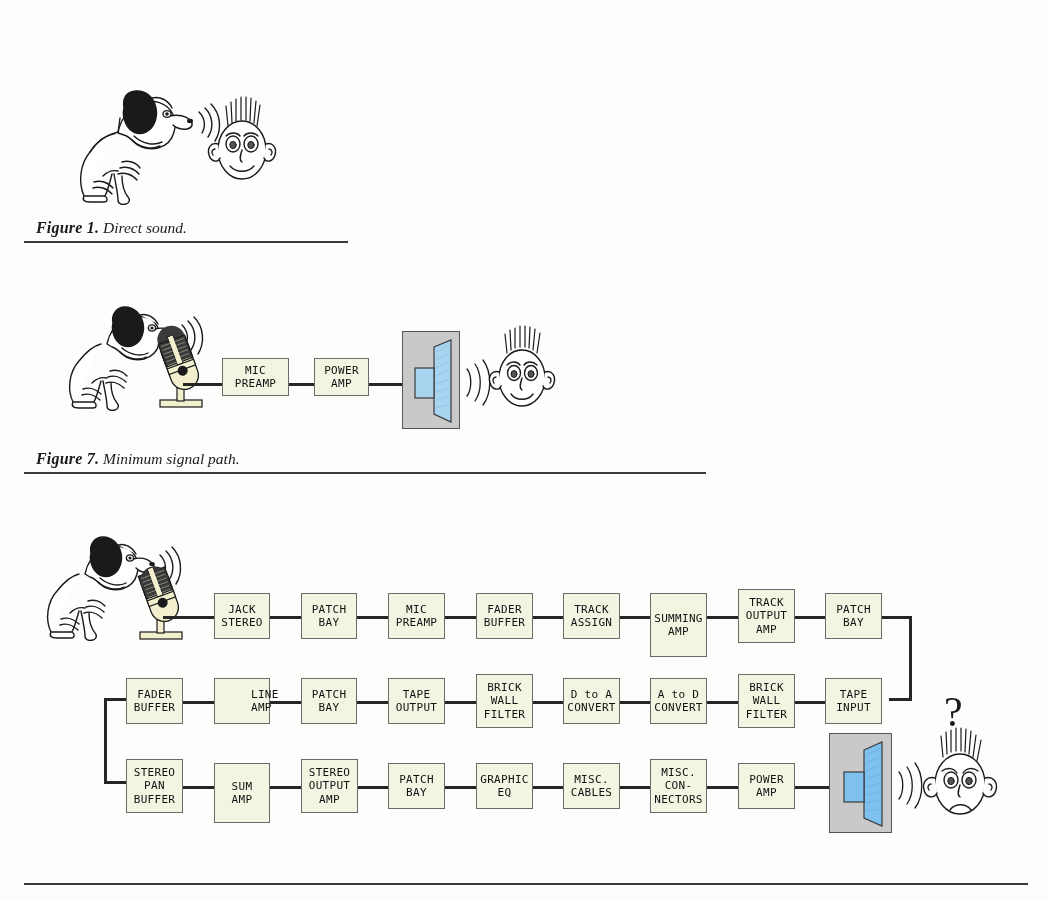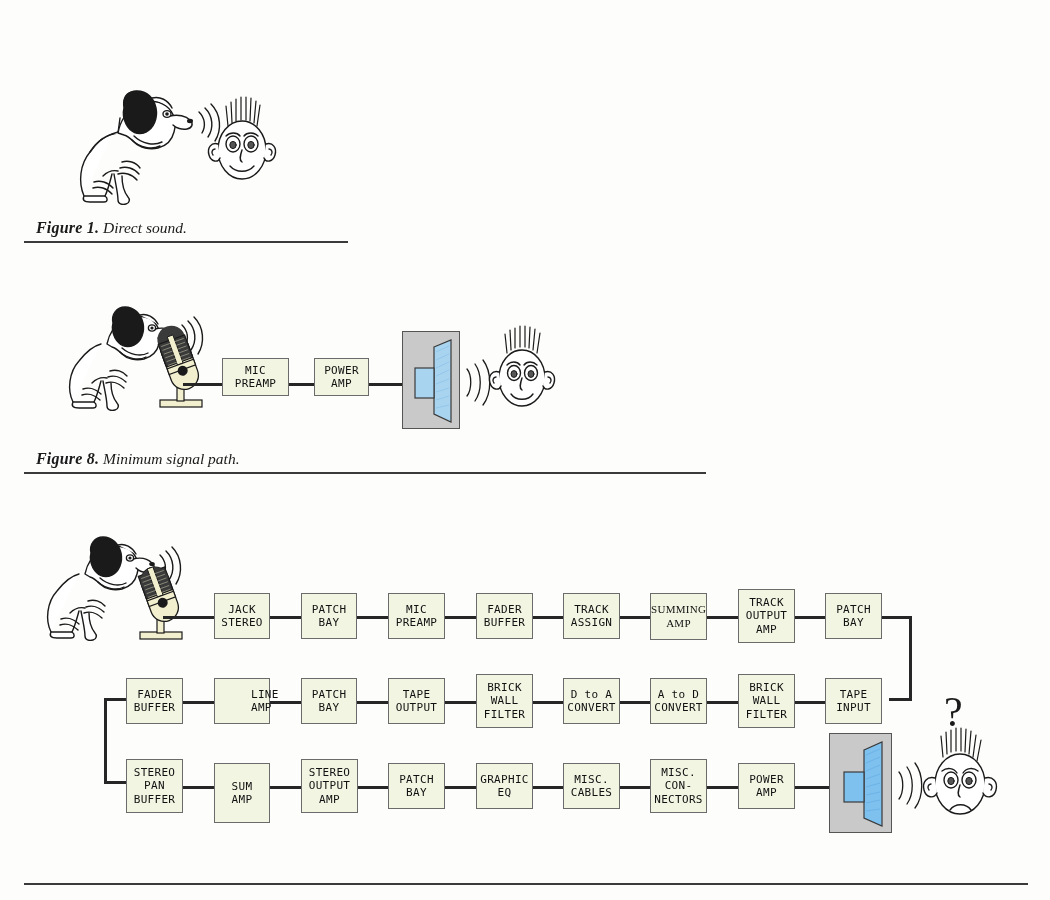--- a/index.html
+++ b/index.html
@@ -291,21 +291,21 @@
         <ellipse cx="46" cy="45" rx="6.5" ry="7.5" fill="#fff"></ellipse>
         <ellipse cx="29" cy="46" rx="3" ry="3.4" fill="#555" stroke="#1a1a1a" stroke-width="1"></ellipse>
         <ellipse cx="46" cy="46" rx="3" ry="3.4" fill="#555" stroke="#1a1a1a" stroke-width="1"></ellipse>
         <path d="M37 50 C35 56 34 60 37 62"></path>
         <path d="M26 66 C31 73 43 73 48 66"></path>
       </g>
     </svg>
   </div>
 
   <div class="caption" style="left:24px;top:450px;">
-    <span class="fignum">Figure 8.</span><span> Minimum signal path.</span>
+    <span class="fignum">Figure 7.</span><span> Minimum signal path.</span>
   </div>
   <div class="rule" style="left:24px;top:472px;width:682px;"></div>
 
   <div class="art" style="left:33px;top:528px;width:150px;height:120px;">
     <svg width="150" height="120" viewBox="0 0 150 120">
       <g fill="none" stroke="#1a1a1a" stroke-width="1.4" stroke-linejoin="round" stroke-linecap="round">
         <path d="M18 104 C12 92 14 74 24 63 C31 54 38 48 46 46" fill="#fff"></path>
         <path d="M18 104 C16 108 18 110 24 110 L38 110 C42 110 42 106 39 104 Z" fill="#fff"></path>
         <path d="M39 104 C42 98 44 90 46 83"></path>
         <path d="M48 83 C50 94 52 102 52 108 C52 112 56 113 60 112 C64 111 64 107 62 105 C58 100 56 92 56 85" fill="#fff"></path>
@@ -384,21 +384,21 @@
     <span>PREAMP</span>
   </div>
   <div class="box" style="left:476px;top:593px;width:57px;height:46px;">
     <span>FADER</span>
     <span>BUFFER</span>
   </div>
   <div class="box" style="left:563px;top:593px;width:57px;height:46px;">
     <span>TRACK</span>
     <span>ASSIGN</span>
   </div>
-  <div class="box" style="left:650px;top:593px;width:57px;height:47px;font-family:Liberation Serif, serif;">
+  <div class="box" style="left:650px;top:593px;width:57px;height:64px;">
     <span>SUMMING</span>
     <span>AMP</span>
   </div>
   <div class="box" style="left:738px;top:589px;width:57px;height:54px;">
     <span>TRACK</span>
     <span>OUTPUT</span>
     <span>AMP</span>
   </div>
   <div class="box" style="left:825px;top:593px;width:57px;height:46px;">
     <span>PATCH</span>

